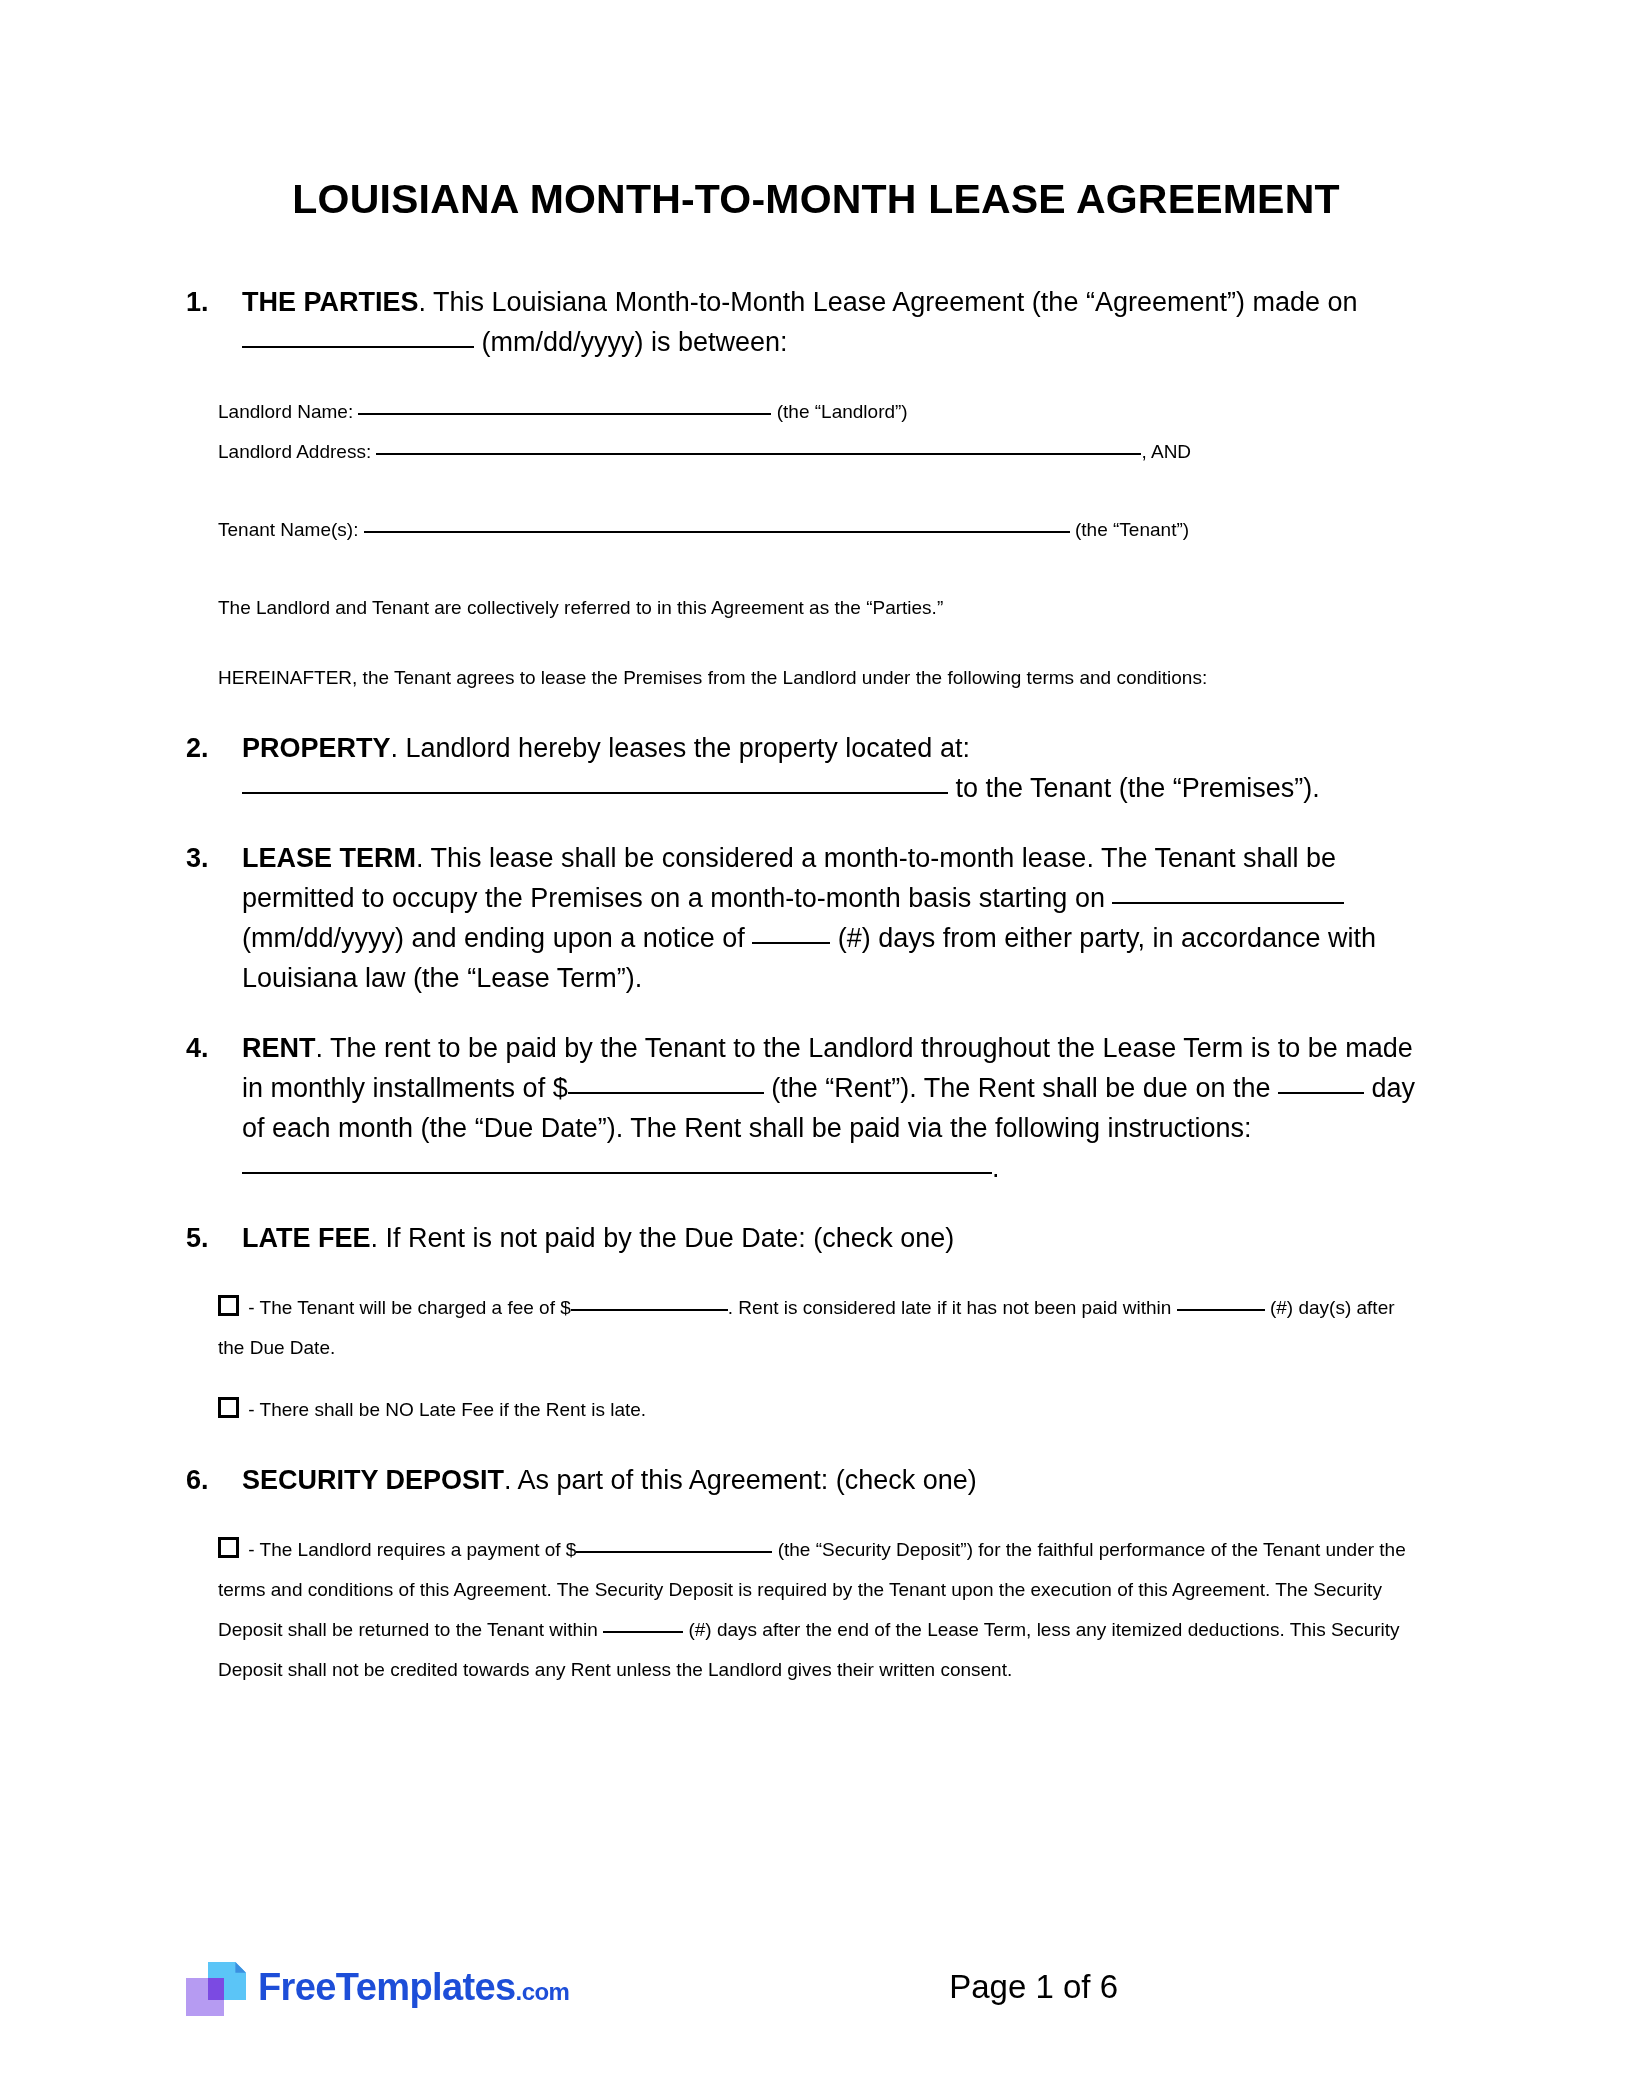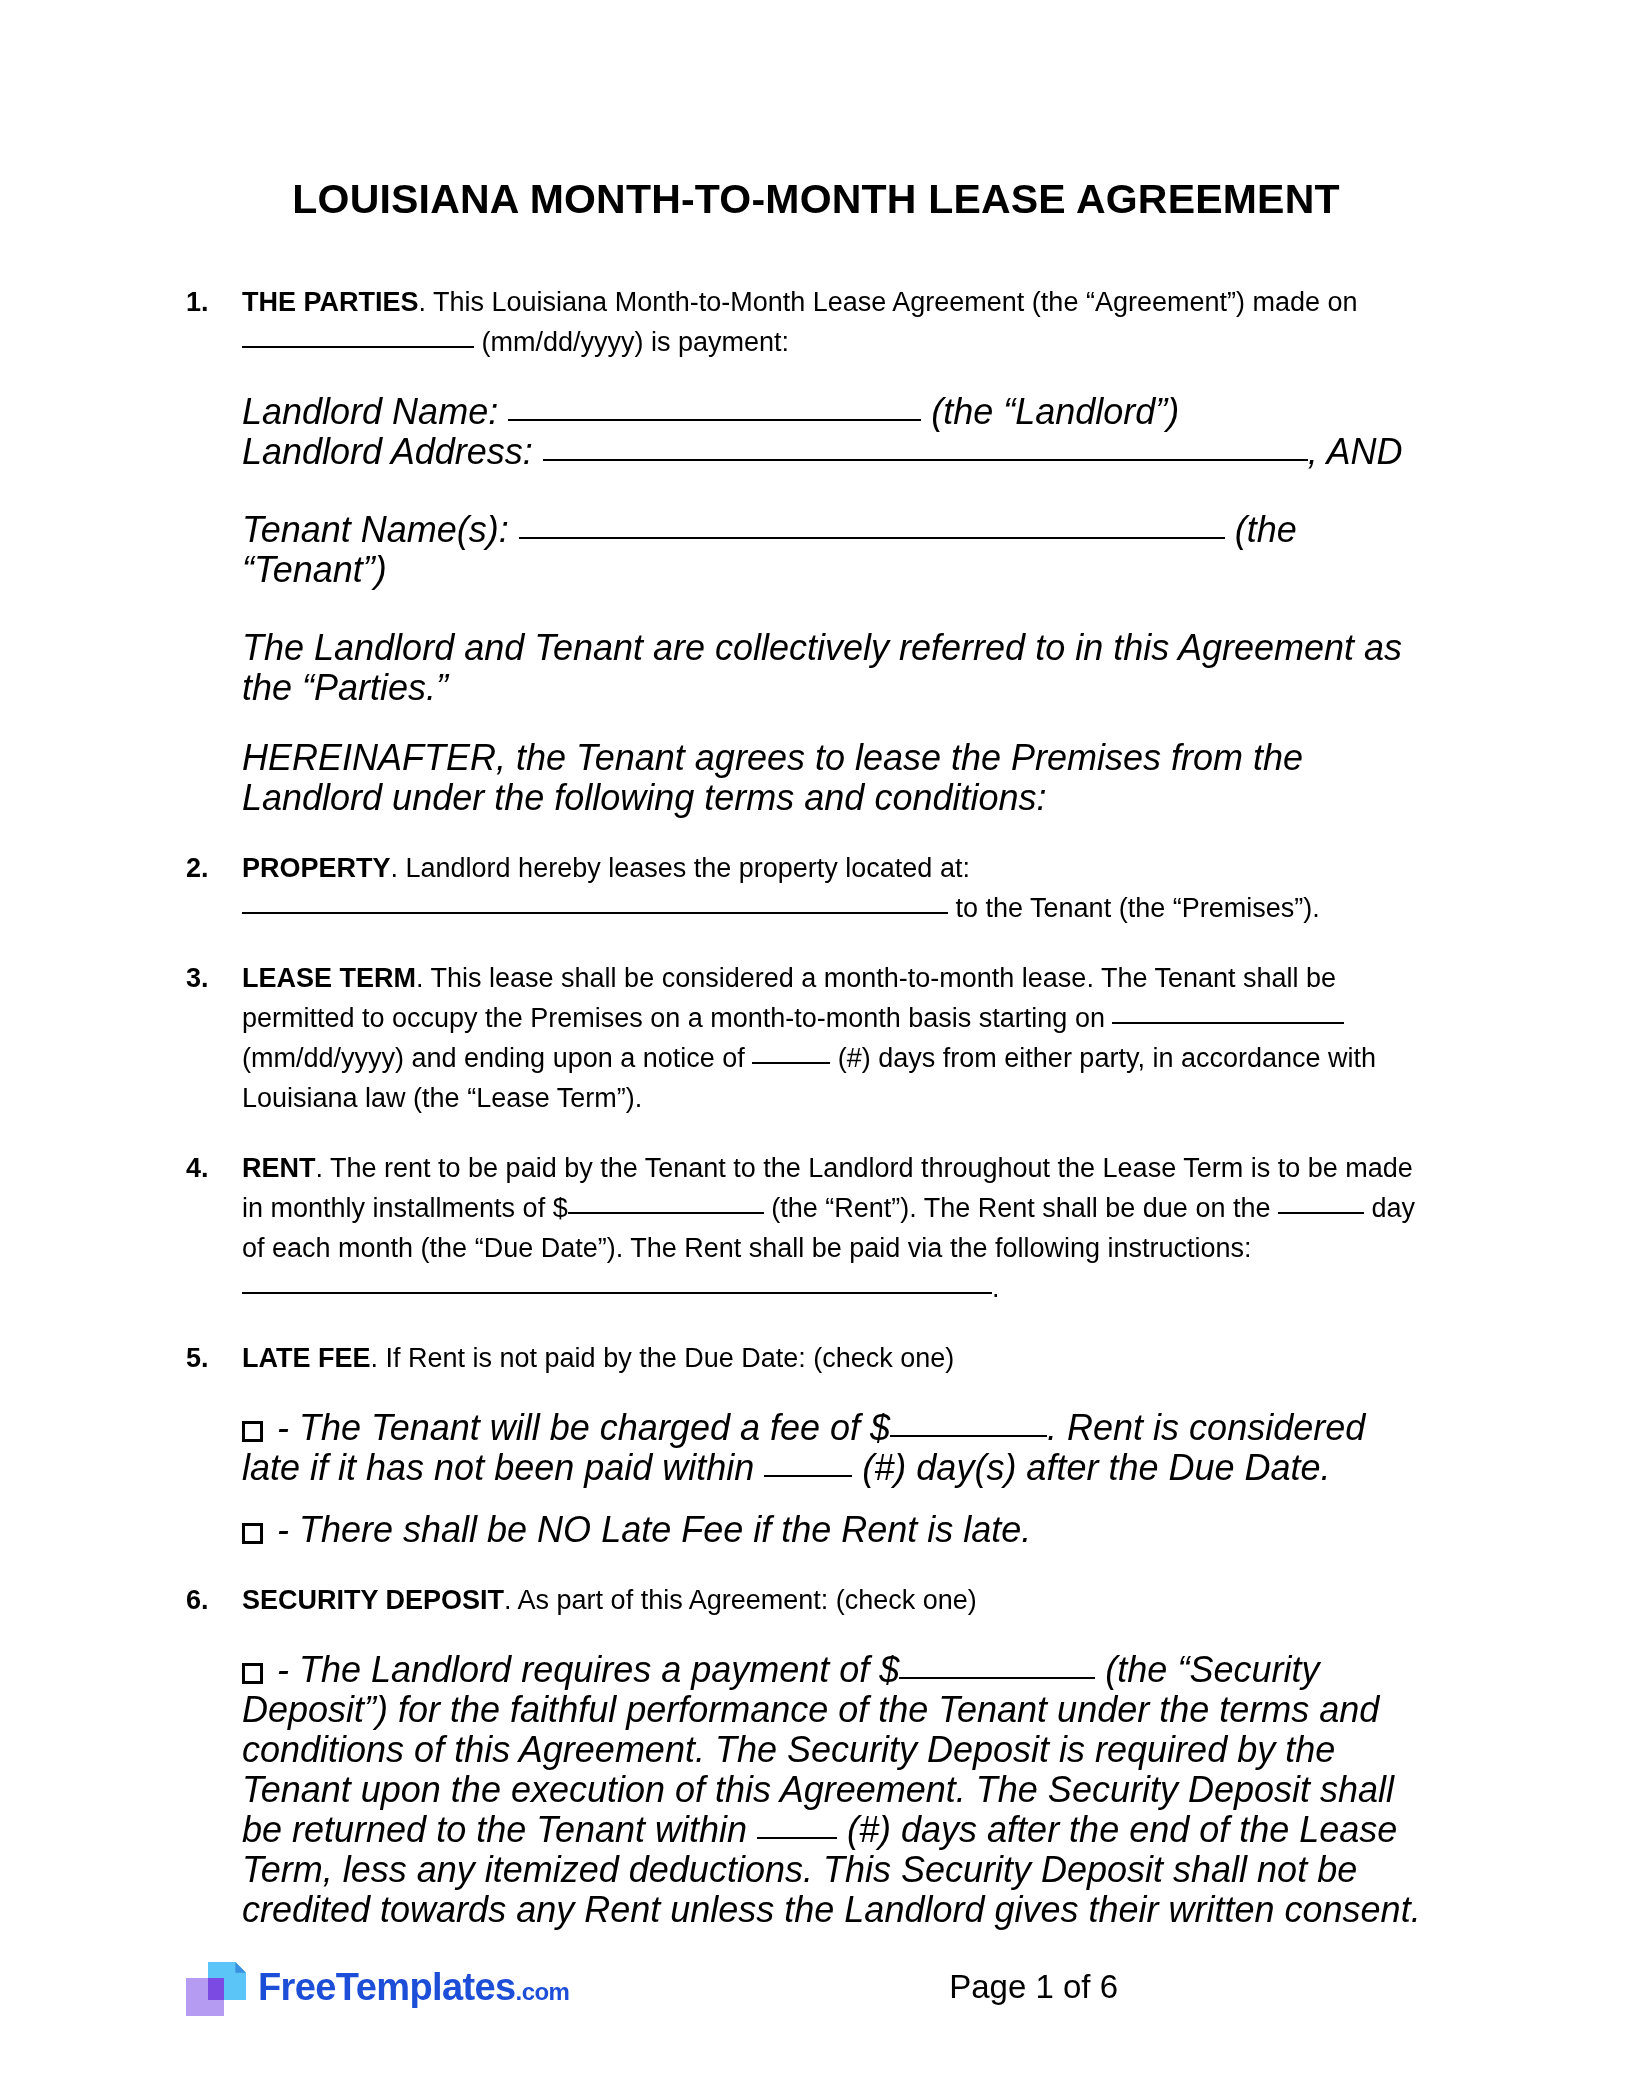--- a/index.html
+++ b/index.html
@@ -50,24 +50,23 @@
     font-weight: bold;
     line-height: 40px;
     text-align: left;
   }
   .clause-body {
     flex: 1 1 auto;
     font-size: 27px;
     line-height: 40px;
   }
   .blk {
-    margin-left: 56px;
-    font-size: 36px;
+    margin-left: 32px;
+    font-size: 19px;
     line-height: 40px;
-    font-style: italic;
   }
   .b { font-weight: bold; text-align: center; }
   .gap-sm { height: 22px; }
   .gap-md { height: 30px; }
   .gap-lg { height: 38px; }
   .rule {
     display: inline-block;
     border-bottom: 2px solid #000;
     vertical-align: 3px;
     height: 0;
@@ -152,21 +151,21 @@
 <body>
 
 <div class="page">
 
   <div class="doc-title">LOUISIANA MONTH-TO-MONTH LEASE AGREEMENT</div>
 
   <div class="content">
 
     <div class="clause">
       <div class="clause-num">1.</div>
-      <div class="clause-body"><span class="b">THE PARTIES</span><span>. This Louisiana Month-to-Month Lease Agreement (the “Agreement”) made on </span><span class="rule" style="width:232px"></span><span> (mm/dd/yyyy) is payment:</span></div>
+      <div class="clause-body"><span class="b">THE PARTIES</span><span>. This Louisiana Month-to-Month Lease Agreement (the “Agreement”) made on </span><span class="rule" style="width:232px"></span><span> (mm/dd/yyyy) is between:</span></div>
     </div>
 
     <div class="gap-md"></div>
 
     <div class="blk"><span>Landlord Name: </span><span class="rule" style="width:413px"></span><span> (the “Landlord”)</span></div>
 
     <div class="blk"><span>Landlord Address: </span><span class="rule" style="width:765px"></span><span>, AND</span></div>
 
     <div class="gap-lg"></div>
 

